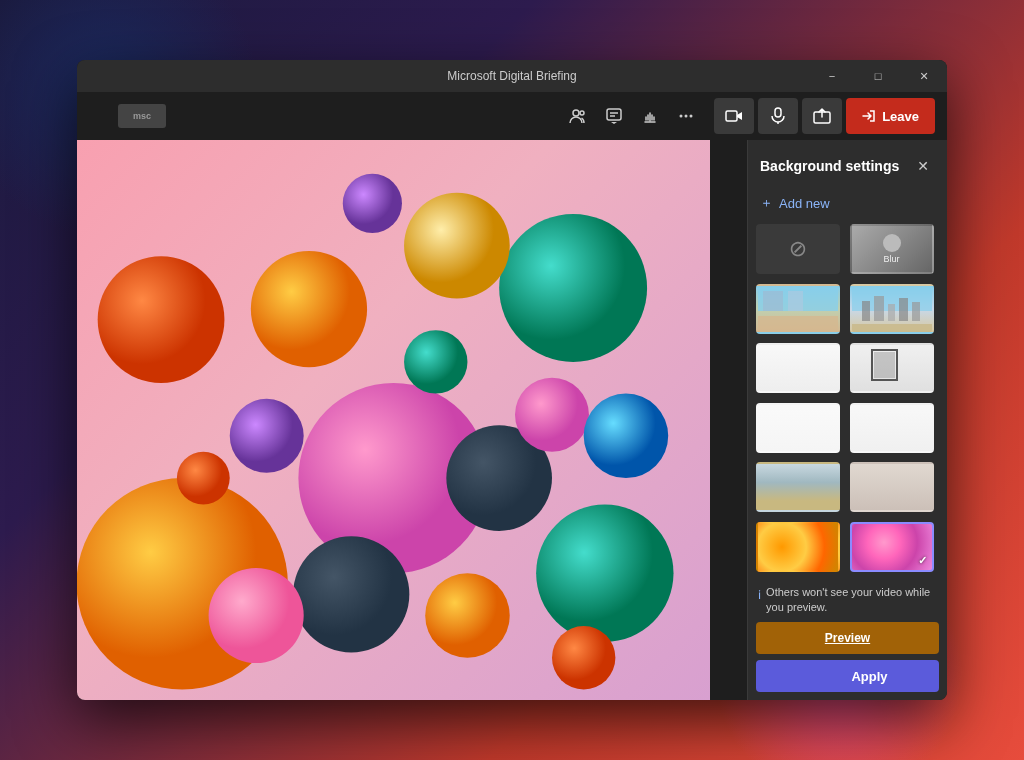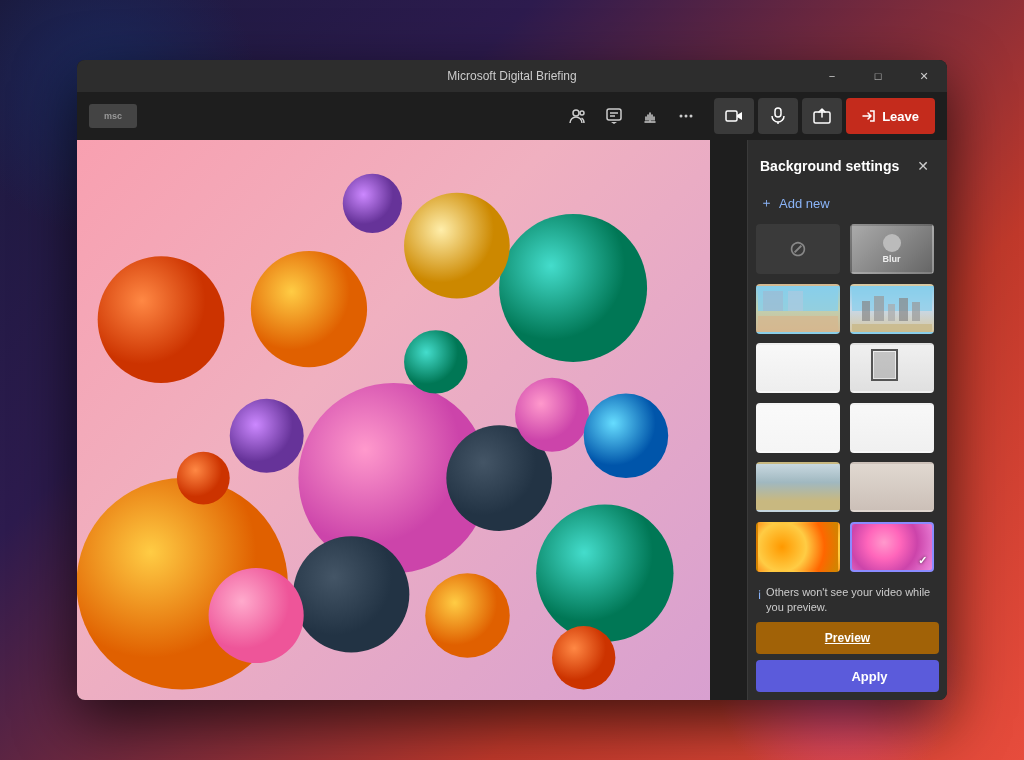--- a/index.html
+++ b/index.html
@@ -86,20 +86,21 @@
     }
 
     
     .toolbar {
       height: 48px;
       background: #1e1e1e;
       display: flex;
       align-items: center;
       padding: 0 12px;
       flex-shrink: 0;
+      margin-left: 29px;
     }
     .toolbar-logo {
       width: 48px;
       height: 24px;
       background: #444;
       border-radius: 3px;
       display: flex;
       align-items: center;
       justify-content: center;
       font-size: 9px;
@@ -265,21 +266,20 @@
       justify-content: center;
       color: #888;
       font-size: 22px;
     }
     .bg-thumb-blur {
       background: linear-gradient(135deg, #888 0%, #aaa 50%, #666 100%);
       display: flex;
       flex-direction: column;
       align-items: center;
       justify-content: center;
-      font-weight: bold;
     }
 
     
     .thumb-office-1 { background: linear-gradient(180deg, #87ceeb 0%, #f0e0c0 60%, #d4b890 100%); }
     .thumb-city { background: linear-gradient(180deg, #87ceeb 30%, #c0d0e0 60%, #e8d0b0 100%); }
     .thumb-modern-office { background: linear-gradient(180deg, #c8d8e8 0%, #a0b8c8 40%, #d0c090 80%); }
 
     
     .panel-bottom {
       padding: 8px;

